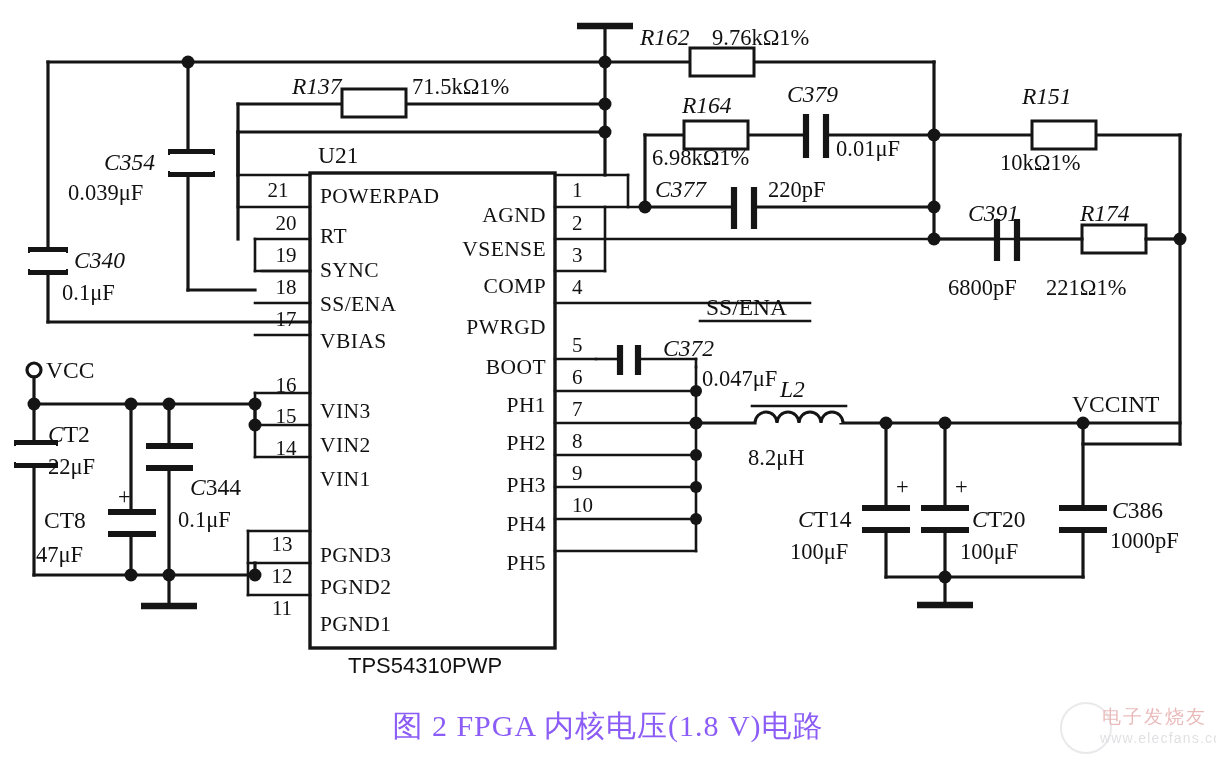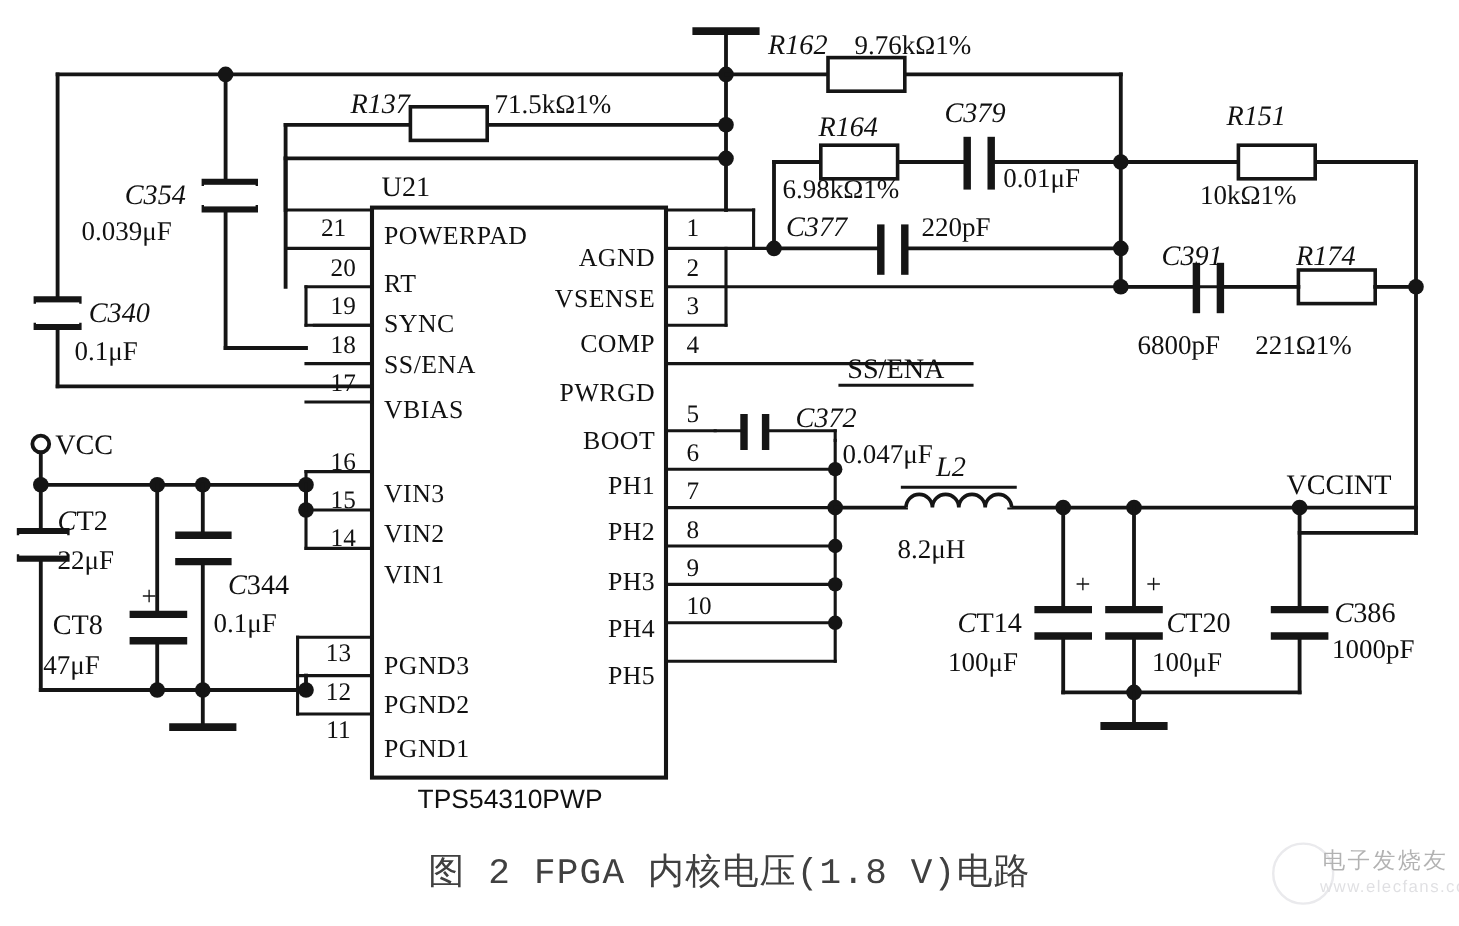--- a/index.html
+++ b/index.html
@@ -16,24 +16,24 @@
   .dot{fill:#151515;}
   .opencirc{fill:#fff;stroke:#151515;stroke-width:3.2;}
   .lbl{font-family:"Liberation Serif", serif;fill:#111;}
   .t22{font-size:22.5px;}
   .t23{font-size:23.5px;}
   .ital{font-style:italic;}
   .pinnum{font-size:21px;font-family:"Liberation Serif", serif;fill:#111;}
   .pinname{font-size:21.5px;font-family:"Liberation Serif", serif;fill:#111;letter-spacing:.4px;}
   .partname{font-size:22px;font-family:"Liberation Sans", sans-serif;fill:#111;}
   .caption{position:absolute;left:0;top:706px;width:1216px;text-align:center;
-           font-family:Liberation Mono, monospace;font-size:30px;color:#404040;letter-spacing:1px;}
+           font-family:Liberation Serif, serif;font-size:30px;color:#8b5cf6;letter-spacing:1px;}
   #wm{position:absolute;left:1056px;top:686px;width:160px;height:86px;opacity:.30;}
   #wm .wmtxt{position:absolute;left:46px;top:18px;font-family:"Liberation Serif",serif;
-             font-size:19px;color:#000000;letter-spacing:2px;white-space:nowrap;}
+             font-size:19px;color:#b91c1c;letter-spacing:2px;white-space:nowrap;}
   #wm .wmurl{position:absolute;left:44px;top:44px;font-family:"Liberation Sans",sans-serif;
              font-size:14px;color:#9a9aa3;letter-spacing:1.2px;white-space:nowrap;}
   #wm .wmring{position:absolute;left:4px;top:16px;width:48px;height:48px;border-radius:50%;
               border:2px solid #b9b9c2;}
 </style>
 </head>
 <body>
 
 <div id="root">
 

